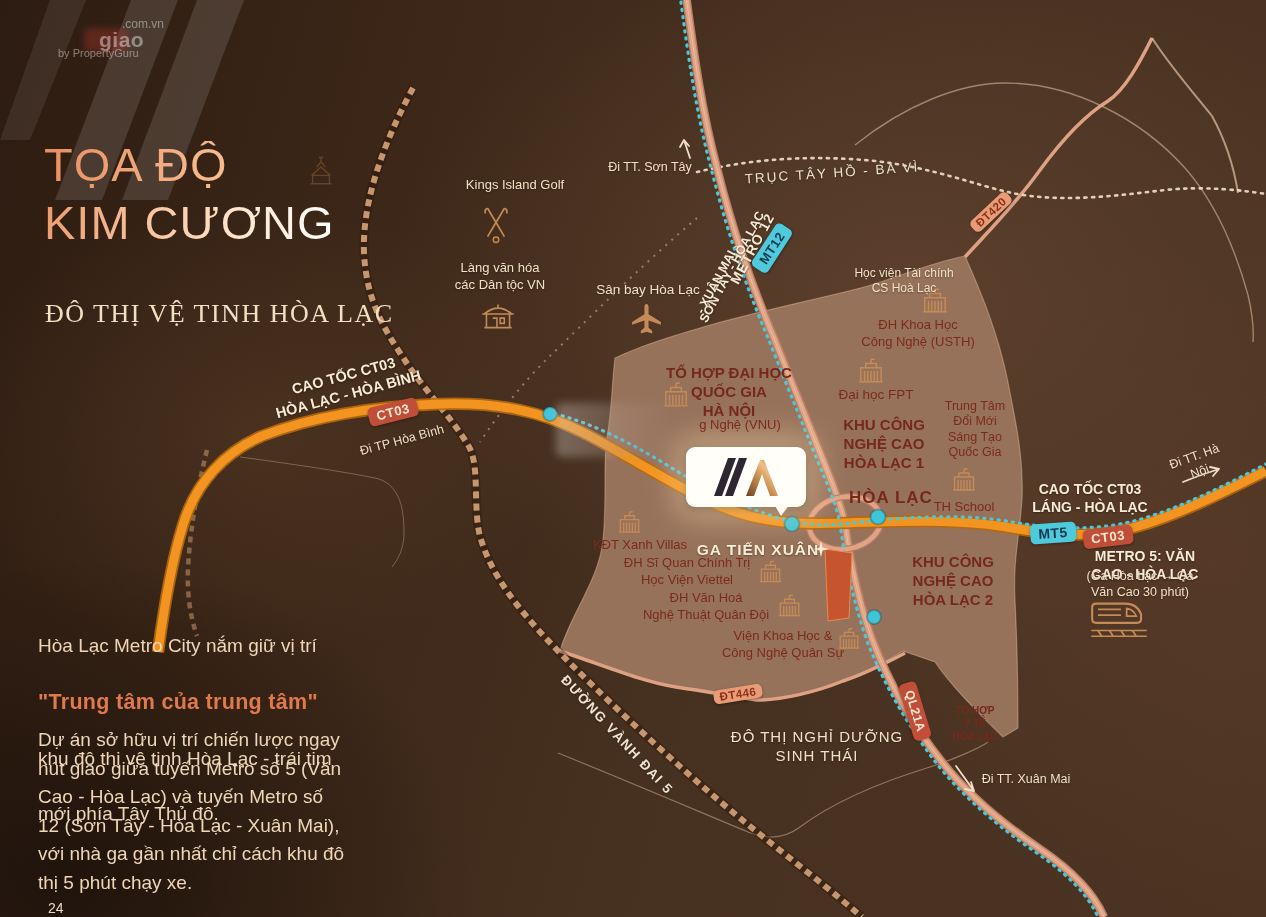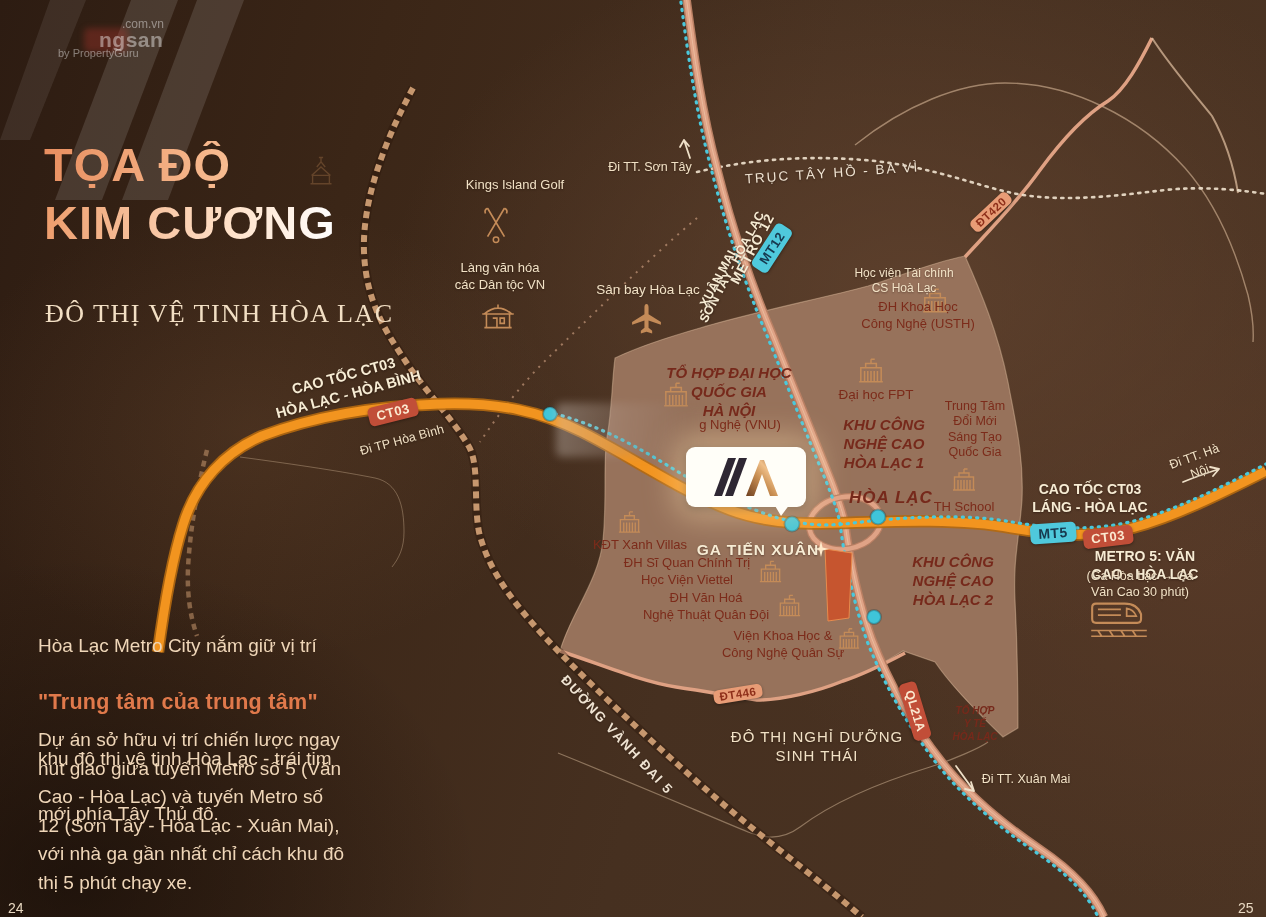--- a/index.html
+++ b/index.html
@@ -9,44 +9,44 @@
     background:
       radial-gradient(900px 620px at 72% 32%, rgba(96,66,46,.85) 0%, rgba(96,66,46,0) 58%),
       radial-gradient(760px 560px at 96% 62%, rgba(88,58,40,.8) 0%, rgba(88,58,40,0) 60%),
       radial-gradient(650px 520px at 6% 96%, rgba(12,6,3,.55) 0%, rgba(12,6,3,0) 62%),
       radial-gradient(520px 380px at 20% 47%, rgba(128,90,62,.22) 0%, rgba(128,90,62,0) 60%),
       linear-gradient(105deg,#2d1c12 0%,#3b2617 26%,#463020 56%,#4c3423 100%);
   }
   .abs{position:absolute;}
   svg{display:block;}
   
-  .title{font-weight:bold;font-size:47px;letter-spacing:1px;line-height:1;
+  .title{font-weight:normal;font-size:47px;letter-spacing:1px;line-height:1;
     -webkit-background-clip:text;background-clip:text;color:transparent;}
   .t1{left:44px;top:141px;background-image:linear-gradient(93deg,#e98f60 0%,#f7bb90 95%);}
   .t2{left:44px;top:199px;background-image:linear-gradient(93deg,#ee9d6c 0%,#ffe3cb 65%,#ffffff 100%);}
   .subtitle{color:#f2dfc4;font-size:26px;letter-spacing:1.5px;line-height:1;}
   .s1{left:45px;top:266px;} .s2{left:45px;top:301px;font-family:Liberation Serif, serif;}
   .para{color:#efd6b8;font-size:19px;line-height:1.45;white-space:pre-line;}
   .intro{left:38px;top:604px;width:340px;}
   .intro .hl{font-weight:bold;font-size:21.5px;color:#e0794b;letter-spacing:.3px;}
   .bodytxt{left:38px;top:726px;width:345px;line-height:1.5;}
-  .pagenum{color:#e9d9c2;font-size:14px;}
+  .pagenum{color:#e9d9c2;font-size:14px;margin-left:40px;}
   
   .wm{color:rgba(255,255,255,.42);}
   .wm-com{left:122px;top:17px;font-size:12px;}
   .wm-ngsan{left:99px;top:28px;font-size:21px;font-weight:bold;letter-spacing:.5px;}
   .wm-by{left:58px;top:47px;font-size:11px;}
   .wm-blob{left:84px;top:28px;width:44px;height:24px;background:rgba(180,55,45,.35);border-radius:5px;filter:blur(3px);}
   
   .lbl{position:absolute;transform:translate(-50%,-50%);text-align:center;white-space:pre-line;line-height:1.28;}
   .cream{color:#f2e2c6;text-shadow:0 1px 2px rgba(20,8,2,.35);}
   .creamb{color:#f7ecd4;font-weight:bold;text-shadow:0 1px 2px rgba(20,8,2,.4);}
   .white{color:#efe3d2;text-shadow:0 1px 2px rgba(20,8,2,.35);}
   .maroon{color:#7c2b1a;}
-  .maroonb{color:#76291b;font-weight:bold;font-style:italic;}
+  .maroonb{color:#76291b;font-weight:bold;}
   .badge{position:absolute;transform:translate(-50%,-50%);font-weight:bold;border-radius:5px;
     padding:2px 8px;font-size:13px;letter-spacing:.5px;box-shadow:0 1px 3px rgba(0,0,0,.35);white-space:nowrap;}
   .badge.red{background:#c14e38;color:#fbe9d0;}
   .badge.cyan{background:#4fc9dc;color:#17394f;}
   .badge.salmon{background:#e89c76;color:#8e2f1a;font-size:11.5px;padding:1px 6px;}
   
   .logo-card{left:686px;top:447px;width:120px;height:60px;background:#fffef8;border-radius:9px;
     box-shadow:0 0 30px 12px rgba(255,224,175,.40),0 2px 8px rgba(0,0,0,.35);
     display:flex;align-items:center;justify-content:center;}
   .logo-card:after{content:"";position:absolute;right:16px;bottom:-9px;width:0;height:0;
@@ -166,21 +166,21 @@
     <use href="#i-train" x="1088" y="596" width="62" height="46"></use>
   </svg>
 
   <svg class="abs" style="left:0;top:0" width="280" height="200" viewBox="0 0 280 200">
     <polygon points="55,200 102,200 178,0 131,0" fill="#ffffff" opacity=".12"></polygon>
     <polygon points="122,200 168,200 244,0 197,0" fill="#ffffff" opacity=".12"></polygon>
     <polygon points="0,140 30,140 86,0 50,0" fill="#ffffff" opacity=".08"></polygon>
   </svg>
   <div class="abs wm-blob"></div>
   <div class="abs wm wm-com">.com.vn</div>
-  <div class="abs wm wm-ngsan">ngsan</div>
+  <div class="abs wm wm-ngsan">giao</div>
   <div class="abs wm wm-by">by PropertyGuru</div>
 
   <div class="abs title t1">TỌA ĐỘ</div>
   <div class="abs title t2">KIM CƯƠNG</div>
   <div class="abs subtitle s2">ĐÔ THỊ VỆ TINH HÒA LẠC</div>
 
   <div class="abs para intro">
     <span>Hòa Lạc Metro City nắm giữ vị trí</span><br>
     <span class="hl">"Trung tâm của trung tâm"</span><br>
     <span>khu đô thị vệ tinh Hòa Lạc  - trái tim</span><br>
@@ -211,21 +211,21 @@
   <div class="lbl cream" style="left:648px;top:290px;font-size:13.5px">Sân bay Hòa Lạc</div>
   <div class="lbl cream" style="left:650px;top:167px;font-size:12.5px">Đi TT. Sơn Tây</div>
   <div class="lbl white" style="left:832px;top:173px;font-size:13.5px;letter-spacing:2px;transform:translate(-50%,-50%) rotate(-4deg)">TRỤC TÂY HỒ - BA VÌ</div>
 
   <div class="lbl creamb" style="left:753px;top:249px;font-size:14px;letter-spacing:1px;transform:translate(-50%,-50%) rotate(-62deg)">METRO 12</div>
   <div class="lbl creamb" style="left:732px;top:267px;font-size:12.5px;transform:translate(-50%,-50%) rotate(-62deg)">SƠN TÂY - HÒA LẠC</div>
   <div class="lbl creamb" style="left:716px;top:282px;font-size:12.5px;transform:translate(-50%,-50%) rotate(-62deg)">- XUÂN MAI</div>
 
   <div class="lbl cream" style="left:904px;top:281px;font-size:12px">Học viện Tài chính
 CS Hoà Lạc</div>
-  <div class="lbl maroon" style="left:918px;top:316px;font-size:13px">ĐH Khoa Học
+  <div class="lbl maroon" style="left:918px;top:334px;font-size:13px">ĐH Khoa Học
 Công Nghệ (USTH)</div>
   <div class="lbl maroonb" style="left:729px;top:392px;font-size:15px">TỔ HỢP ĐẠI HỌC
 QUỐC GIA
 HÀ NỘI</div>
   <div class="lbl maroon" style="left:740px;top:425px;font-size:13px">g Nghệ (VNU)</div>
   <div class="lbl maroon" style="left:876px;top:395px;font-size:13.5px">Đại học FPT</div>
   <div class="lbl maroonb" style="left:884px;top:444px;font-size:15px">KHU CÔNG
 NGHỆ CAO
 HÒA LẠC 1</div>
   <div class="lbl maroon" style="left:975px;top:429px;font-size:12.5px;line-height:1.22">Trung Tâm

